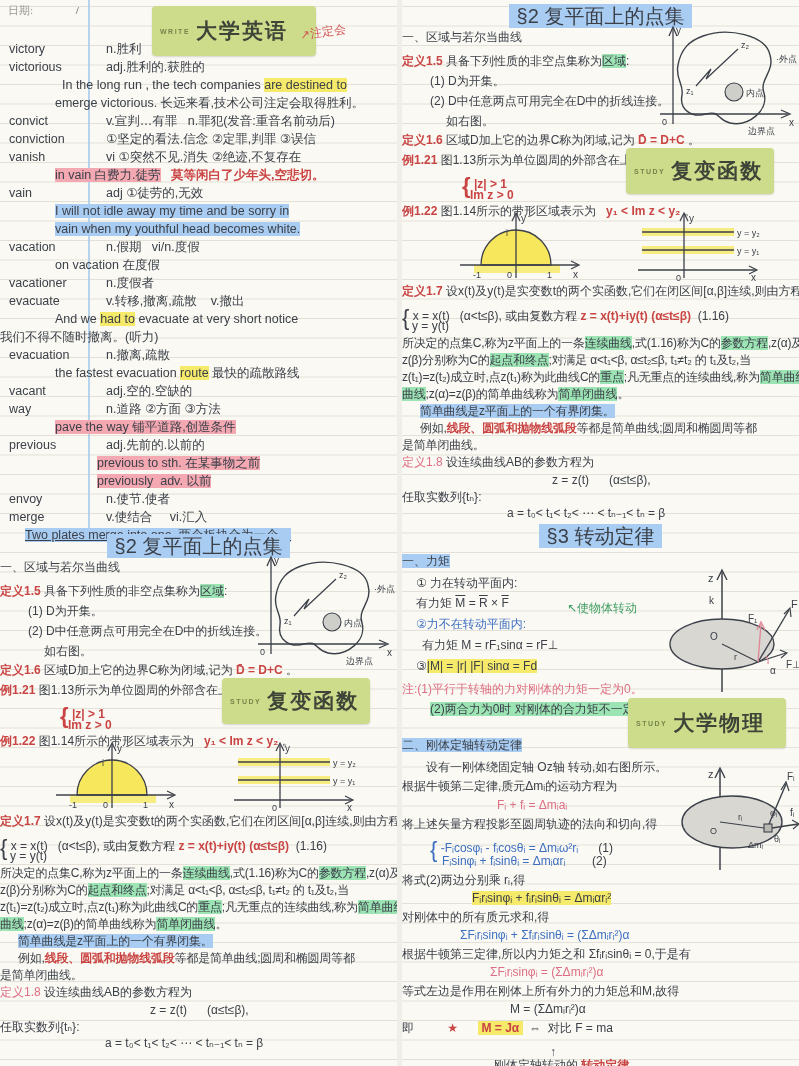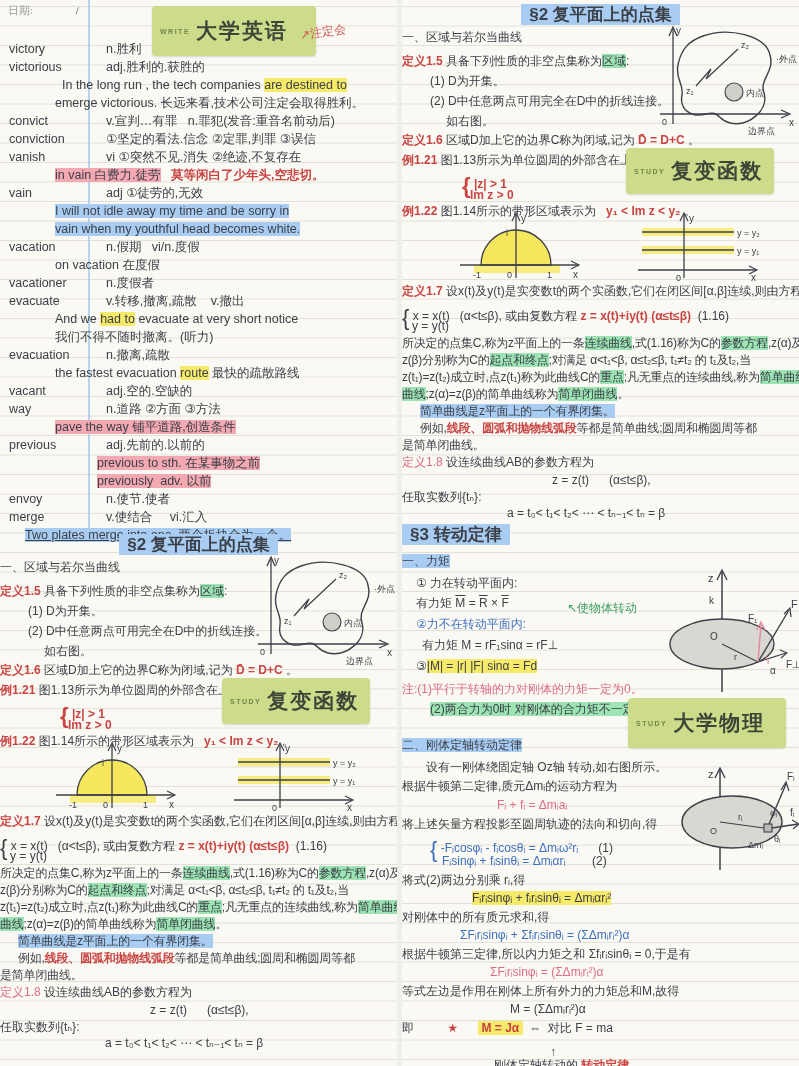--- a/index.html
+++ b/index.html
@@ -19,21 +19,21 @@
   .dense{font-size:10px;letter-spacing:-0.2px;}
   .seg{display:inline;}
   .term{display:inline-block;width:97px;padding-left:9px;}
   .red{color:#c94443;font-weight:bold;}
   .pinkred{color:#dd6e84;}
   .blue-ink{color:#3d6fc0;}
   .hl-yellow{background:#f6ea6a;}
   .hl-pink{background:#f3a8b2;}
   .hl-blue{background:#a9cdf2;}
   .hl-green{background:#9ce4b4;}
-  .big{font-size:17px;font-weight:bold;padding:1px 8px;}
+  .big{font-size:20px;font-weight:normal;padding:1px 8px;}
   .vec{text-decoration:overline;}
   .bigbrace{font-size:22px;vertical-align:-5px;}
   .sticker{position:absolute;background:#ccdc8b;border-radius:4px;box-shadow:0 1px 2px rgba(0,0,0,.15);
            display:flex;align-items:center;gap:6px;padding:4px 8px;}
   .sticker .tag{font-size:7px;letter-spacing:1.5px;color:#76844a;font-weight:bold;}
   .sticker .title{font-size:21px;font-weight:bold;color:#3f4438;letter-spacing:2px;}
   .annot{position:absolute;font-size:12px;white-space:pre;}
   .annot-red{color:#d05555;transform:rotate(-8deg);}
   .annot-green{color:#3f9e63;}
   .date-row{position:absolute;top:3px;left:8px;font-size:11px;color:#9a9a98;font-family:Liberation Serif, serif;}
@@ -66,21 +66,21 @@
       <div class="nline"><span class="seg term">vanish</span><span class="seg">vi ①突然不见.消失 ②绝迹,不复存在</span></div>
       <div class="nline" style="padding-left: 55px;"><span class="seg hl-pink">in vain 白费力.徒劳</span><span class="seg">   </span><span class="seg red">莫等闲白了少年头,空悲切。</span></div>
       <div class="nline"><span class="seg term">vain</span><span class="seg">adj ①徒劳的,无效</span></div>
       <div class="nline" style="padding-left: 55px;"><span class="seg hl-blue">I will not idle away my time and be sorry in</span></div>
       <div class="nline" style="padding-left: 55px;"><span class="seg hl-blue">vain when my youthful head becomes white.</span></div>
       <div class="nline"><span class="seg term">vacation</span><span class="seg">n.假期   vi/n.度假</span></div>
       <div class="nline" style="padding-left: 55px;"><span class="seg">on vacation 在度假</span></div>
       <div class="nline"><span class="seg term">vacationer</span><span class="seg">n.度假者</span></div>
       <div class="nline"><span class="seg term">evacuate</span><span class="seg">v.转移,撤离,疏散    v.撤出</span></div>
       <div class="nline" style="padding-left: 55px;"><span class="seg">And we </span><span class="seg hl-yellow">had to</span><span class="seg"> evacuate at very short notice</span></div>
-      <div class="nline" style="padding-left: 55px;"><span class="seg">我们不得不随时撤离。(听力)</span></div>
+      <div class="nline" style=""><span class="seg">我们不得不随时撤离。(听力)</span></div>
       <div class="nline"><span class="seg term">evacuation</span><span class="seg">n.撤离,疏散</span></div>
       <div class="nline" style="padding-left: 55px;"><span class="seg">the fastest evacuation </span><span class="seg hl-yellow">route</span><span class="seg"> 最快的疏散路线</span></div>
       <div class="nline"><span class="seg term">vacant</span><span class="seg">adj.空的.空缺的</span></div>
       <div class="nline"><span class="seg term">way</span><span class="seg">n.道路 ②方面 ③方法</span></div>
       <div class="nline" style="padding-left: 55px;"><span class="seg hl-pink">pave the way 铺平道路,创造条件</span></div>
       <div class="nline"><span class="seg term">previous</span><span class="seg">adj.先前的.以前的</span></div>
       <div class="nline" style="padding-left: 97px;"><span class="seg hl-pink">previous to sth. 在某事物之前</span></div>
       <div class="nline" style="padding-left: 97px;"><span class="seg hl-pink">previously  adv. 以前</span></div>
       <div class="nline"><span class="seg term">envoy</span><span class="seg">n.使节.使者</span></div>
       <div class="nline"><span class="seg term">merge</span><span class="seg">v.使结合     vi.汇入</span></div>
@@ -192,21 +192,21 @@
       <div class="nline dense" style="height: 17px;"><span class="seg hl-green">曲线</span><span class="seg">;z(α)=z(β)的简单曲线称为</span><span class="seg hl-green">简单闭曲线</span><span class="seg">。</span></div>
       <div class="nline dense" style="height: 17px; padding-left: 18px;"><span class="seg hl-blue">简单曲线是z平面上的一个有界闭集。</span></div>
       <div class="nline dense" style="height: 17px; padding-left: 18px;"><span class="seg">例如,</span><span class="seg red">线段、圆弧和抛物线弧段</span><span class="seg">等都是简单曲线;圆周和椭圆周等都</span></div>
       <div class="nline dense" style="height: 17px;"><span class="seg">是简单闭曲线。</span></div>
       <div class="nline" style="height: 18px;"><span class="seg pinkred">定义1.8</span><span class="seg"> 设连续曲线AB的参数方程为</span></div>
       <div class="nline" style="height: 17px; padding-left: 150px;"><span class="seg">z = z(t)      (α≤t≤β),</span></div>
       <div class="nline" style="height: 16px;"><span class="seg">任取实数列{tₙ}:</span></div>
       <div class="nline" style="height: 17px; padding-left: 105px;"><span class="seg">a = t₀&lt; t₁&lt; t₂&lt; ⋯ &lt; tₙ₋₁&lt; tₙ = β</span></div>
     </div>
   <div class="flow sec3" id="sec3" style="top:525px;">
-      <div class="nline" style="height: 30px; "><span class="seg hl-blue big">§3 转动定律</span></div>
+      <div class="nline" style="height: 30px; text-align: center;"><span class="seg hl-blue big">§3 转动定律</span></div>
       <div class="nline" style="height: 22px;"><span class="seg hl-blue">一、力矩</span></div>
       <div class="nline" style="height: 20px; padding-left: 14px;"><span class="seg">① 力在转动平面内:</span></div>
       <div class="nline" style="height: 21px; padding-left: 14px;"><span class="seg">有力矩 </span><span class="seg vec">M</span><span class="seg"> = </span><span class="seg vec">R</span><span class="seg"> × </span><span class="seg vec">F</span></div>
       <div class="nline" style="height: 21px; padding-left: 14px;"><span class="seg blue-ink">②力不在转动平面内:</span></div>
       <div class="nline" style="height: 21px; padding-left: 20px;"><span class="seg">有力矩 M = rF₁sinα = rF⊥</span></div>
       <div class="nline" style="height: 23px; padding-left: 14px;"><span class="seg">③</span><span class="seg hl-yellow">|M| = |r| |F| sinα = Fd</span></div>
       <div class="nline" style="height: 20px;"><span class="seg pinkred">注:</span><span class="seg pinkred">(1)平行于转轴的力对刚体的力矩一定为0。</span></div>
       <div class="nline" style="height: 22px; padding-left: 28px;"><span class="seg hl-green">(2)两合力为0时 对刚体的合力矩不一定为0。</span></div>
       <div class="nline" style="height: 14px;"></div>
       <div class="nline" style="height: 22px;"><span class="seg hl-blue">二、刚体定轴转动定律</span></div>

